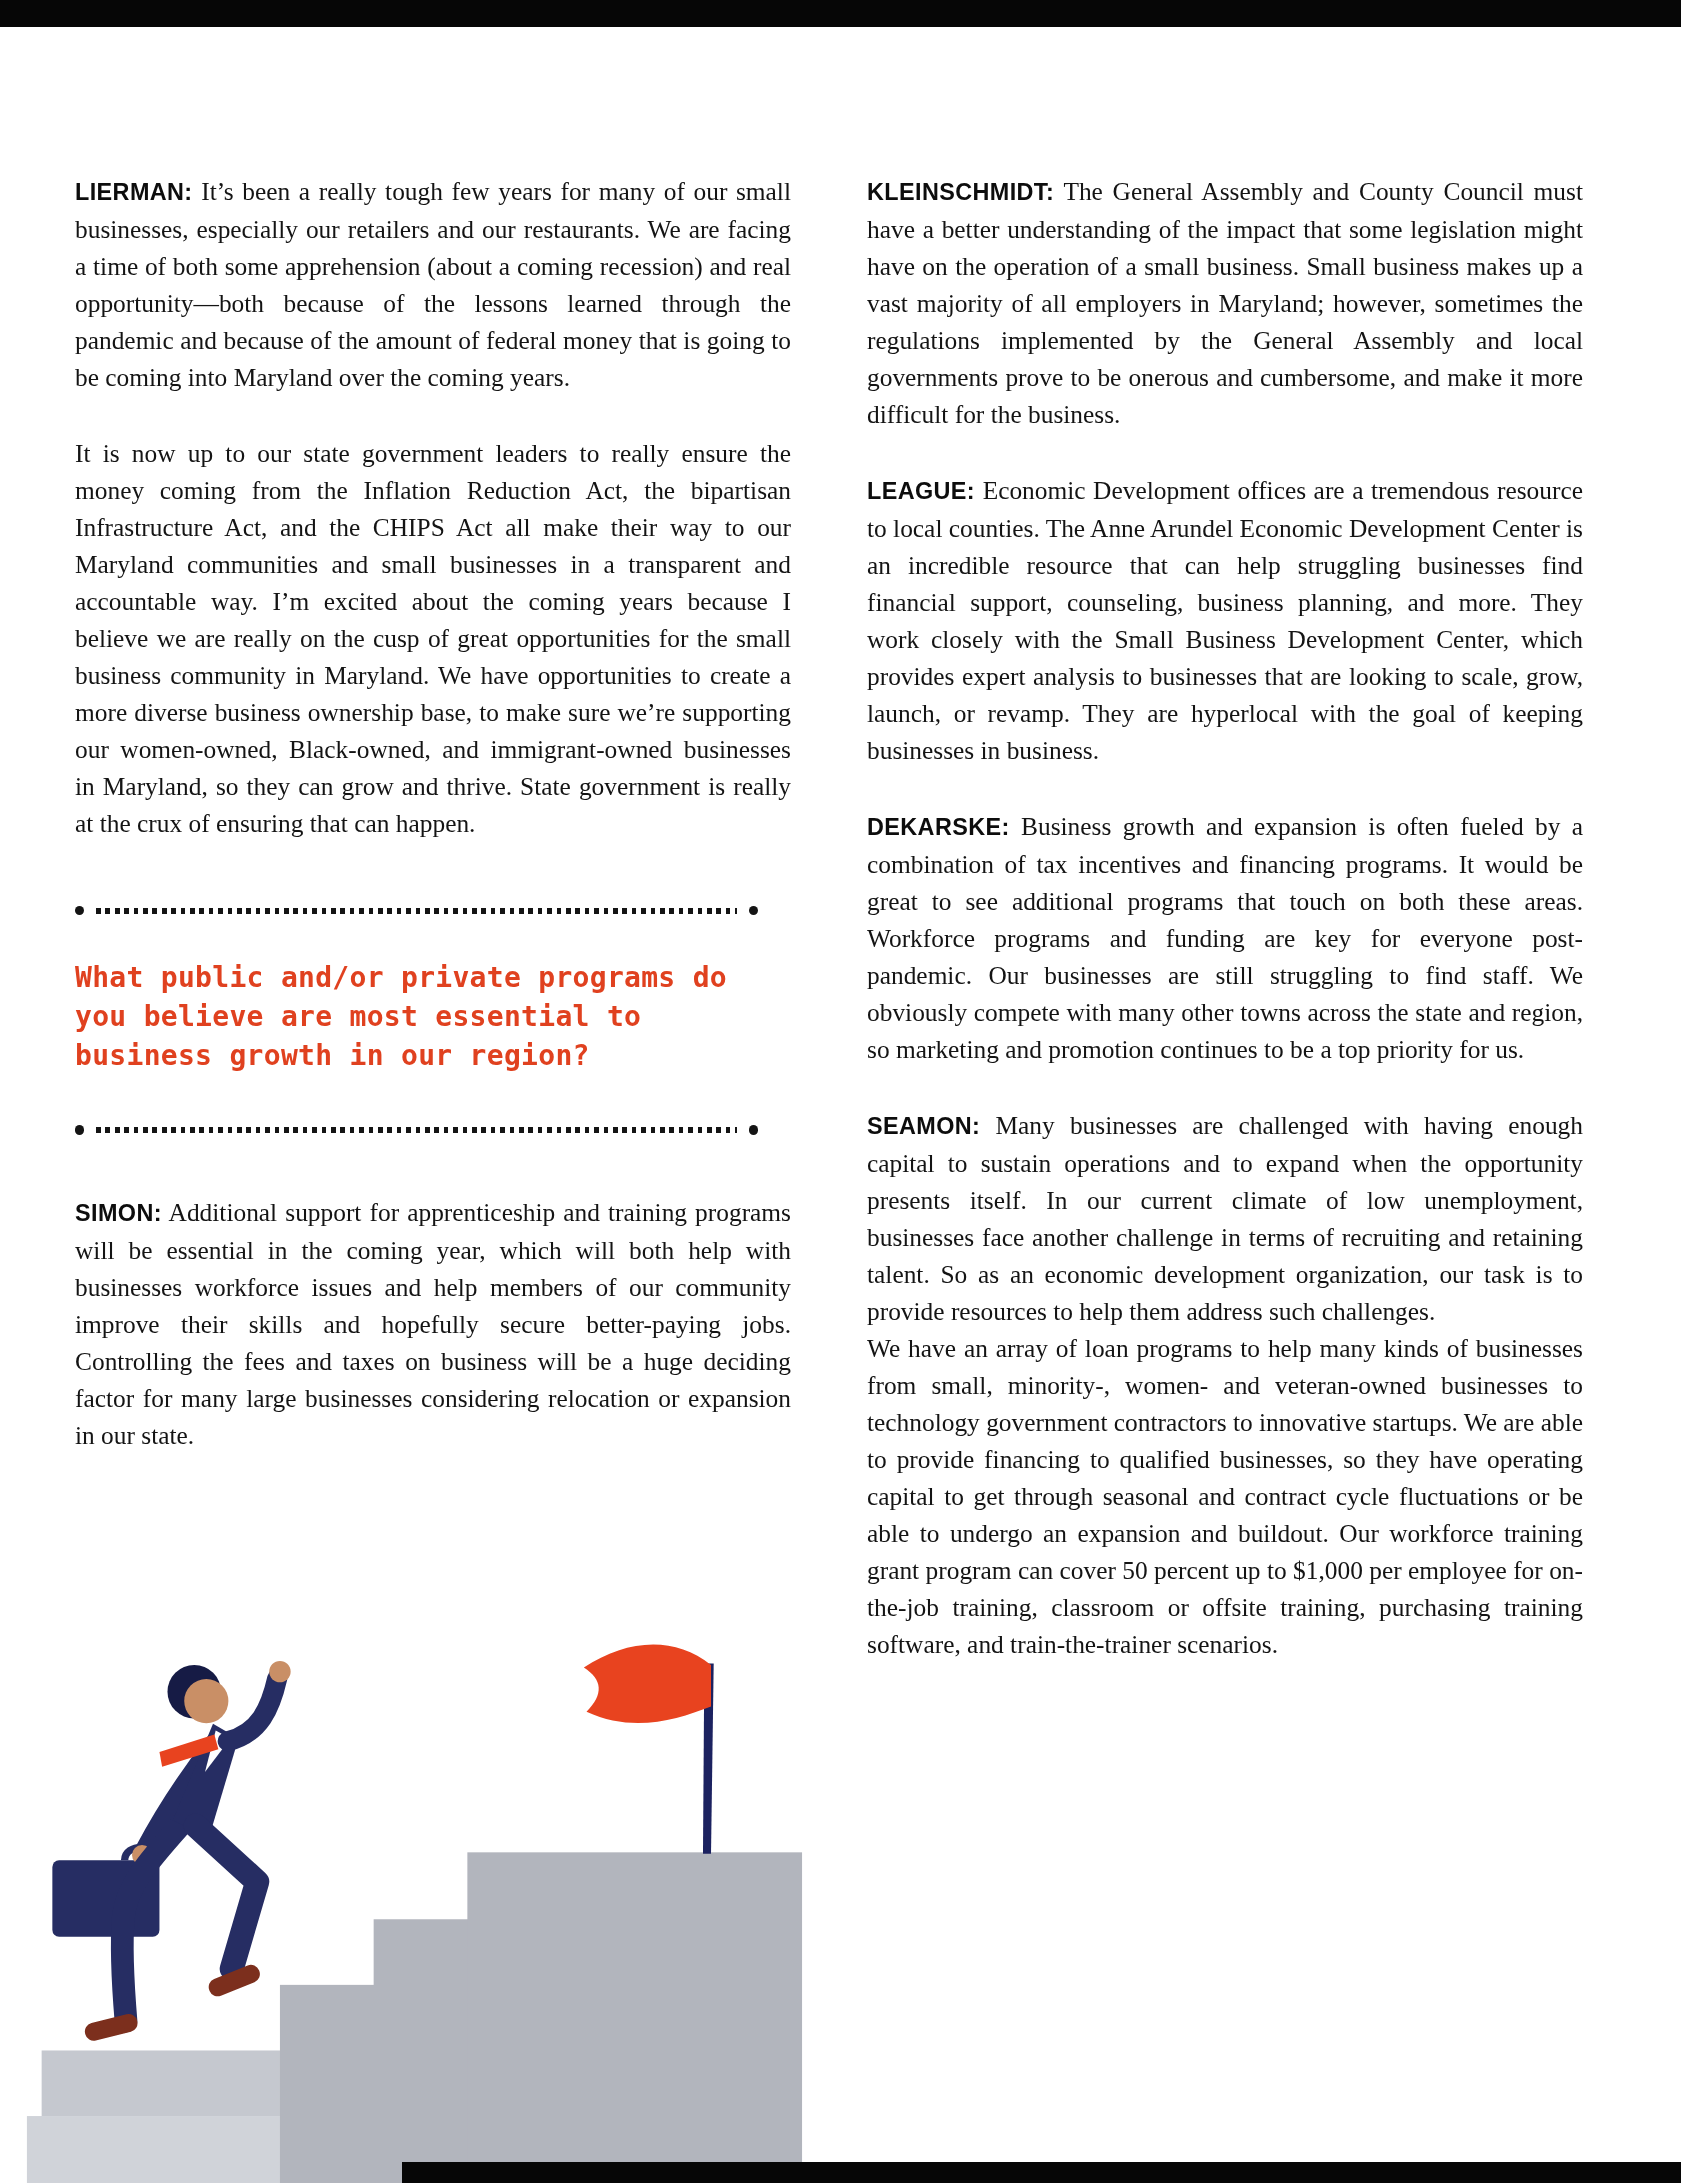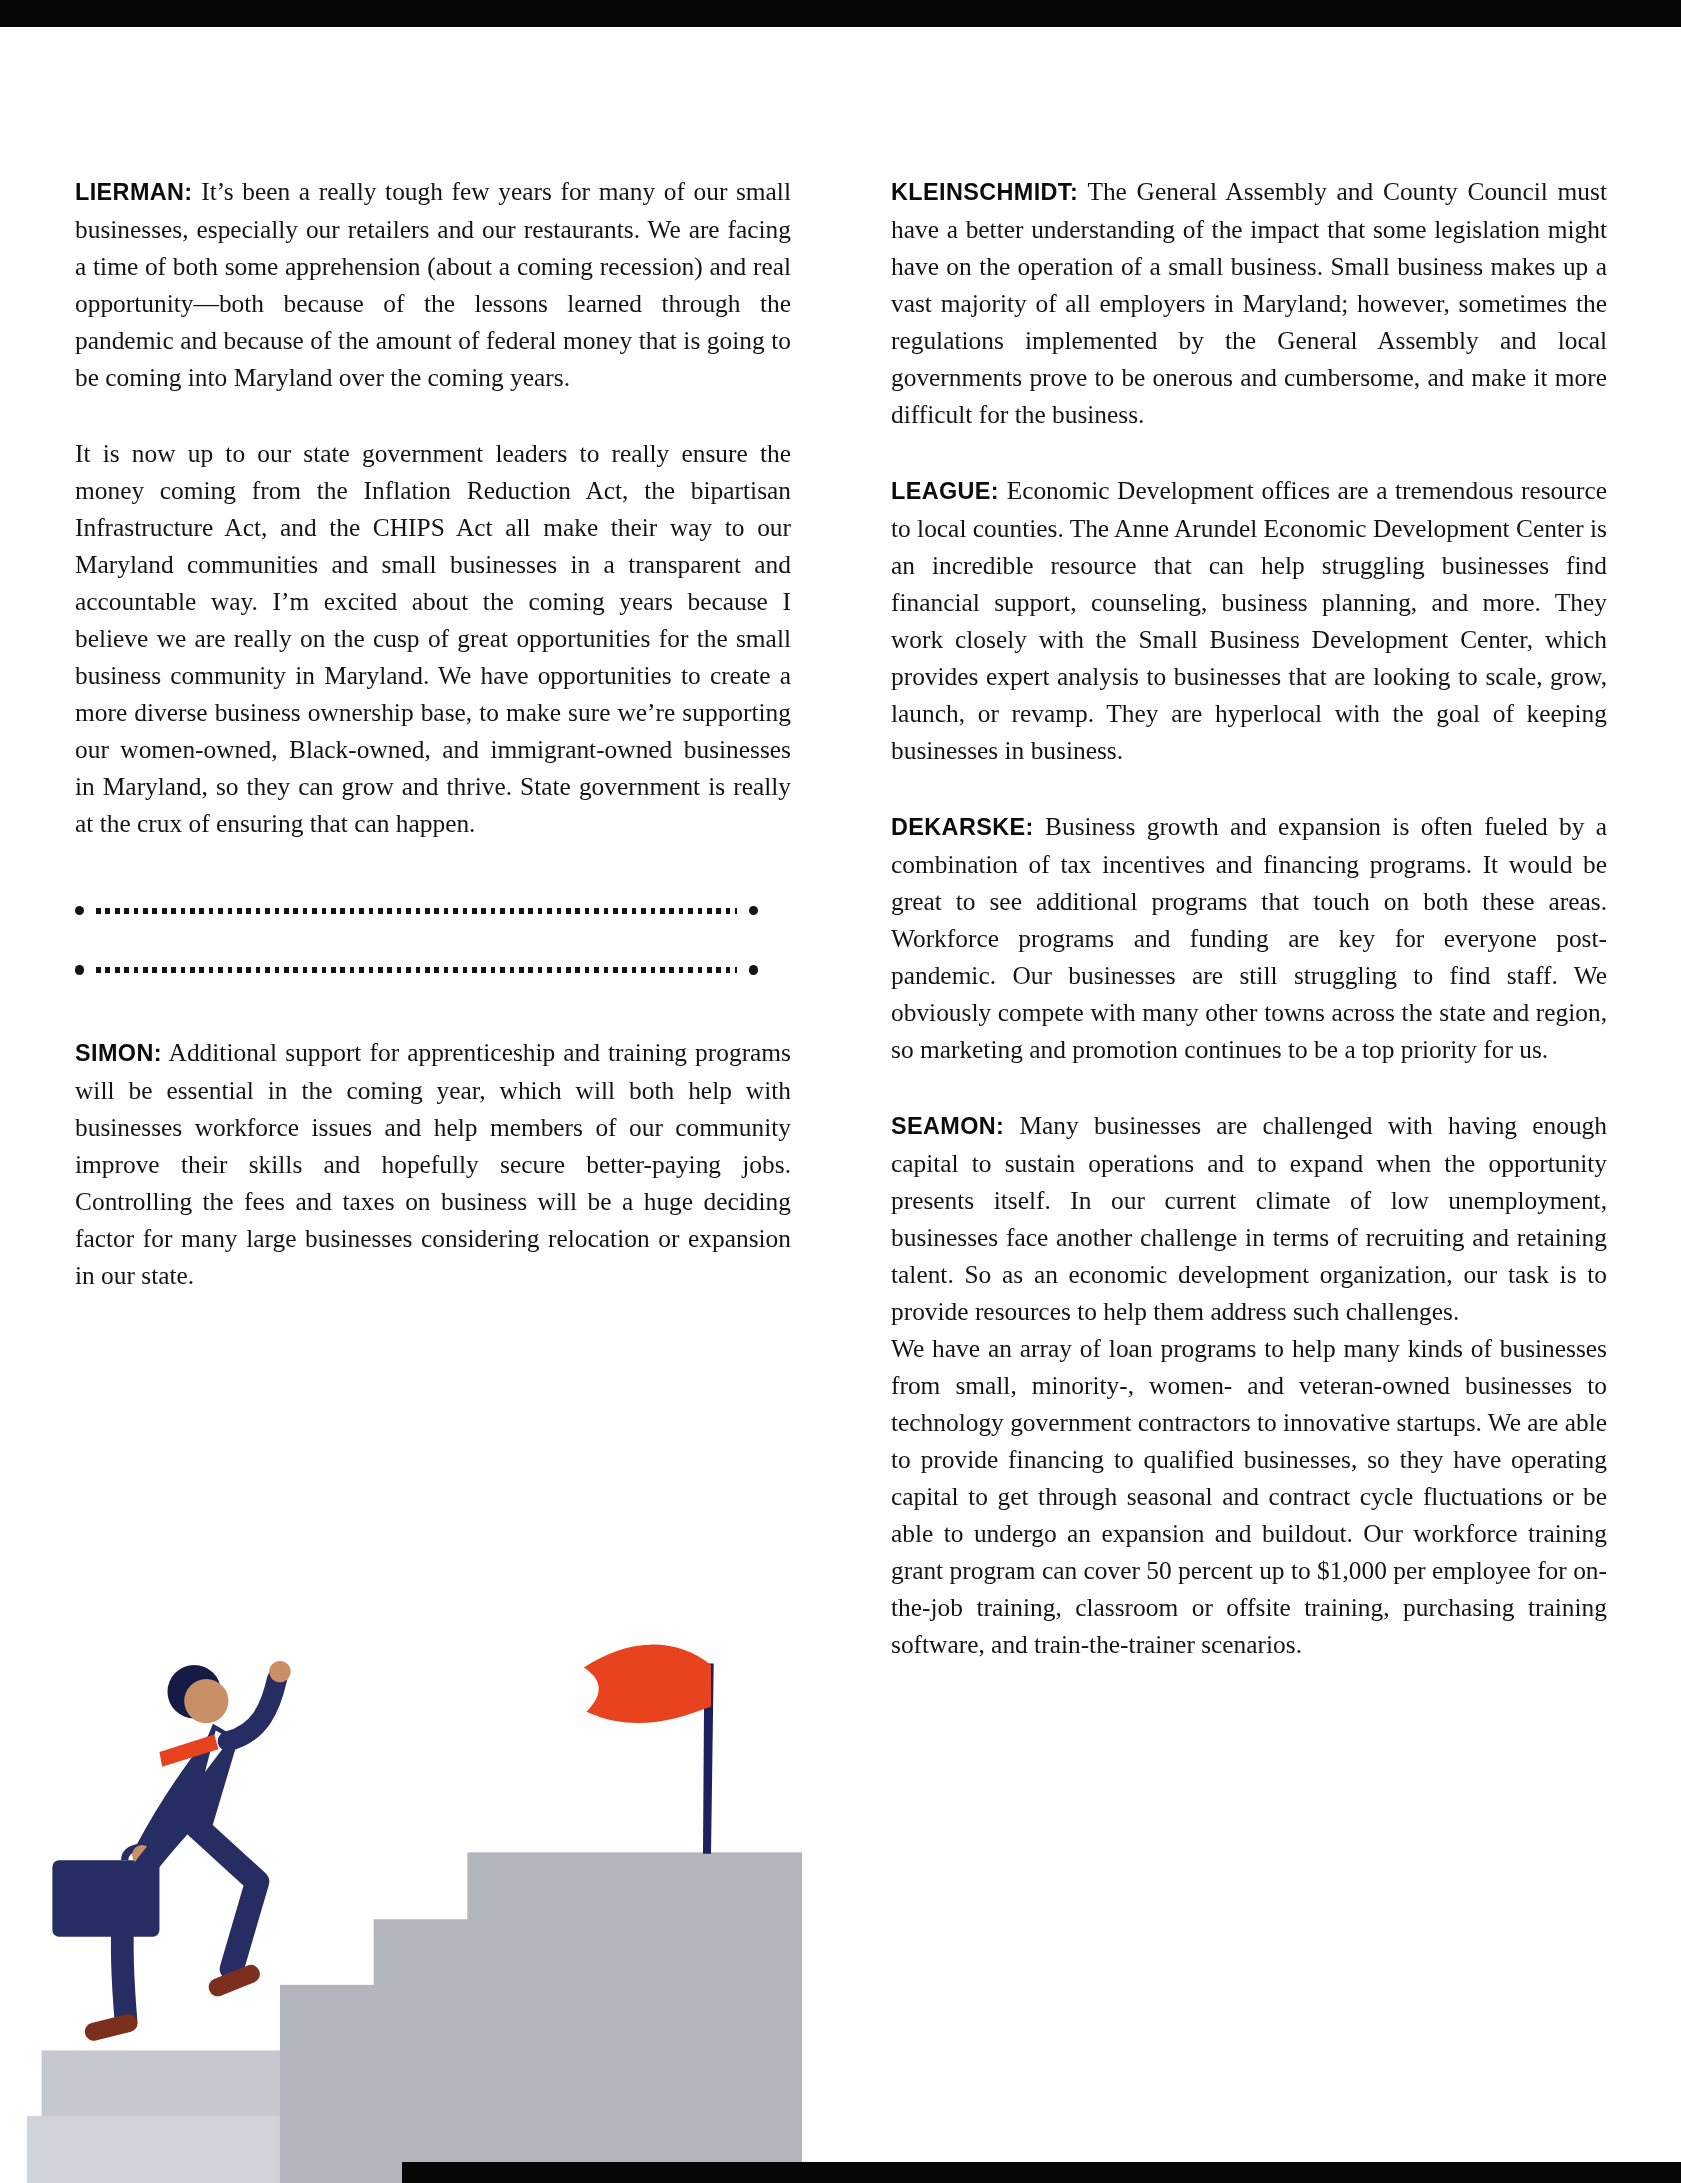--- a/index.html
+++ b/index.html
@@ -14,21 +14,21 @@
   .top-bar {
     position: absolute; top: 0; left: 0; right: 0; height: 27px;
     background: #060606;
   }
   .bottom-bar {
     position: absolute; bottom: 0; left: 402px; right: 0; height: 21.4px;
     background: #060606;
   }
   .columns {
     position: absolute; top: 173px; left: 75px; width: 1533px;
-    display: flex; gap: 100px; align-items: flex-start;
+    display: flex; gap: 76px; align-items: flex-start;
   }
   .col {
     width: 716px;
     font-size: 25.4px; line-height: 37px; color: #141414;
     text-align: justify;
   }
   .para { margin: 0 0 39px 0; }
   .para.cont { margin-top: -39px; }
   .speaker {
     font-family: "Liberation Sans", sans-serif;
@@ -70,20 +70,21 @@
       <p class="para"><span class="speaker">LIERMAN:</span> <span>It’s been a really tough few years for many of our small businesses, especially our retailers and our restaurants. We are facing a time of both some apprehension (about a coming recession) and real opportunity—both because of the lessons learned through the pandemic and because of the amount of federal money that is going to be coming into Maryland over the coming years.</span></p>
 
       <p class="para"><span>It is now up to our state government leaders to really ensure the money coming from the Inflation Reduction Act, the bipartisan Infrastructure Act, and the CHIPS Act all make their way to our Maryland communities and small businesses in a transparent and accountable way. I’m excited about the coming years because I believe we are really on the cusp of great opportunities for the small business community in Maryland. We have opportunities to create a more diverse business ownership base, to make sure we’re supporting our women-owned, Black-owned, and immigrant-owned businesses in Maryland, so they can grow and thrive. State government is really at the crux of ensuring that can happen.</span></p>
 
       <div class="divider before-question">
         <span class="dot"></span>
         <span class="dashes"></span>
         <span class="dot"></span>
       </div>
 
+      <h2 class="question">What public and/or private programs do you believe are most essential to business growth in our region?</h2>
 
       <div class="divider after-question">
         <span class="dot"></span>
         <span class="dashes"></span>
         <span class="dot"></span>
       </div>
 
       <p class="para"><span class="speaker">SIMON:</span> <span>Additional support for apprenticeship and training programs will be essential in the coming year, which will both help with businesses workforce issues and help members of our community improve their skills and hopefully secure better-paying jobs. Controlling the fees and taxes on business will be a huge deciding factor for many large businesses considering relocation or expansion in our state.</span></p>
 
     </div>

